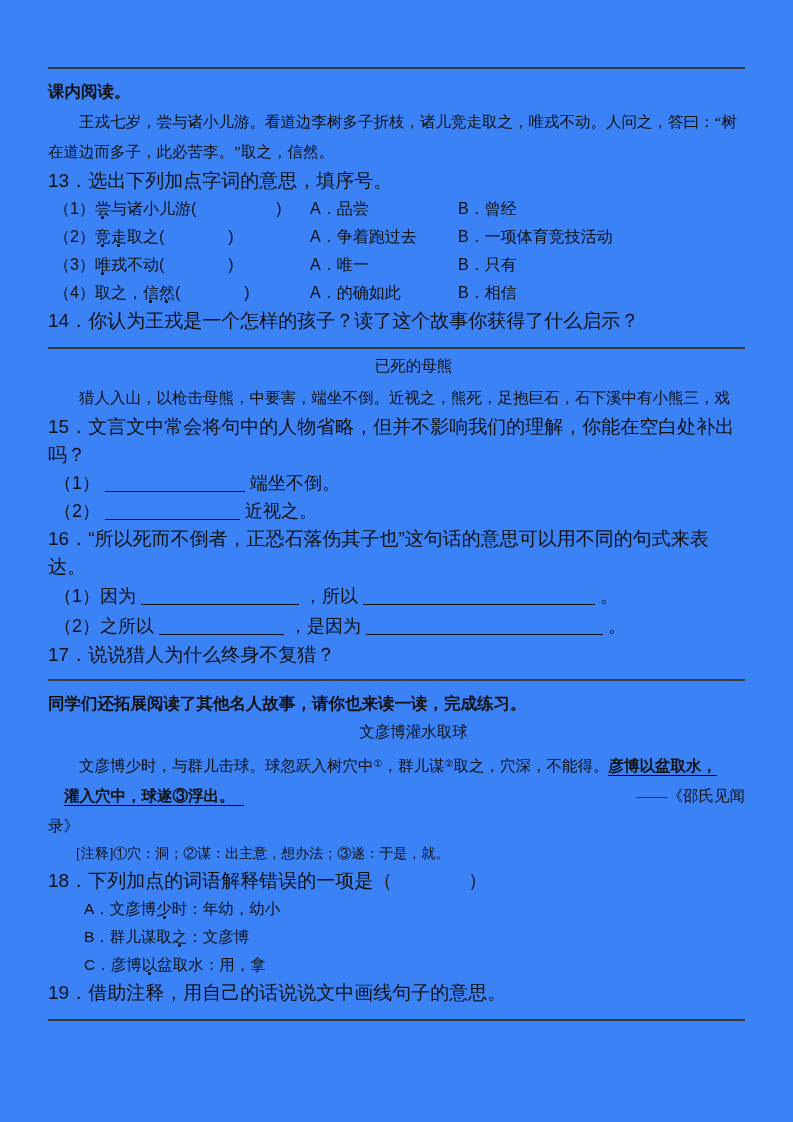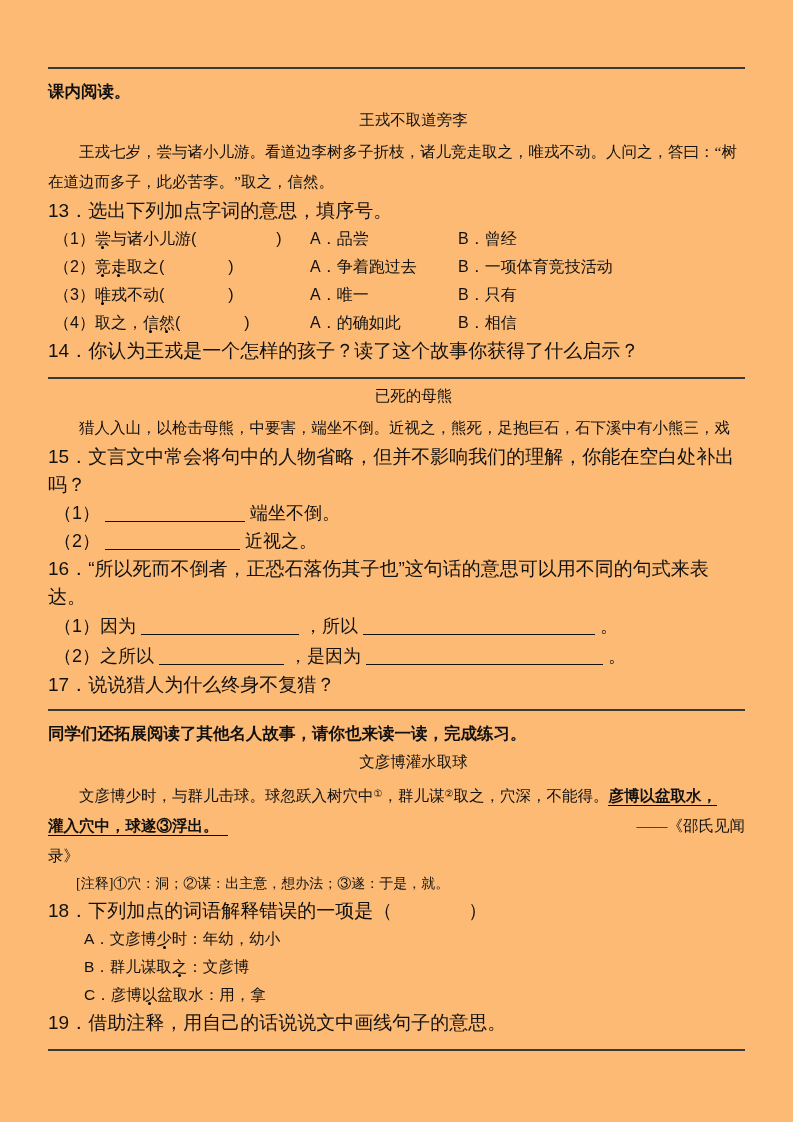--- a/index.html
+++ b/index.html
@@ -1,17 +1,17 @@
 <!DOCTYPE html>
 <html><head>
 <meta charset="utf-8">
 <style>
   html,body{margin:0;padding:0;background:#ffffff;}
   .page{
-    width:793px;height:1122px;overflow:hidden;background:#fdba74;
+    width:793px;height:1122px;overflow:hidden;background:#3b82f6;
     color:#111;font-family:"Liberation Sans",sans-serif;
     box-sizing:border-box;
   }
   .content{padding:0 48px;}
   .rule{border-top:2px solid #3a3a3a;height:0;}
   .rule-top{margin-top:67px;}
   .rule-2{margin-top:12px;}
   .rule-3{margin-top:10px;}
   .rule-4{margin-top:12px;}
   .sec-heading{margin:10px 0 0;font-size:16.5px;line-height:24px;font-weight:bold;
@@ -27,39 +27,38 @@
   .oc2{width:148px;}
   .oc3{flex:1;}
   .subrow{font-size:18px;line-height:28px;padding-left:6px;}
   .subrow30{line-height:30px;}
   .blank{display:inline-block;border-bottom:1px solid #111;height:12px;margin:0 5px;vertical-align:-3px;}
   .w140{width:140px;}.w135{width:135px;}
   .w158{width:158px;}.w232{width:232px;}
   .w125{width:125px;}.w237{width:237px;}
   .q18opt{padding-left:36px;line-height:28px;font-size:15.5px;}
   .notes{font-size:14px;line-height:26px;padding-left:28px;}
-  .p3line2{display:flex;justify-content:space-between;}
+  .p3line2{display:flex;justify-content:space-between;margin-left:16px;}
   .p3line2 .ul{padding-right:9px;}
   .sup{font-size:10px;vertical-align:4px;}
   .ul{border-bottom:1px solid #000;padding-bottom:1px;font-weight:bold;}
   .em-dot{position:relative;}
   .em-dot::after{content:"";position:absolute;left:50%;margin-left:-1.5px;bottom:-2px;
     width:3px;height:3px;border-radius:50%;background:#000;}
 </style>
 </head>
 <body>
 
 <div class="page">
   <div class="content">
 
     <div class="rule rule-top"></div>
 
     <section>
       <h2 class="sec-heading">课内阅读。</h2>
-      <div class="center-title serif">王戎不取道旁李</div>
       <div class="passage serif">
         <div class="p-line ind">王戎七岁，尝与诸小儿游。看道边李树多子折枝，诸儿竞走取之，唯戎不动。人问之，答曰：“树</div>
         <div class="p-line">在道边而多子，此必苦李。”取之，信然。</div>
       </div>
       <div class="q">13．选出下列加点字词的意思，填序号。</div>
 
       <div class="optrow">
         <div class="oc1"><span>（1）</span><span><span class="em-dot">尝</span><span>与诸小儿游</span></span><span>(　　　　　)</span></div>
         <div class="oc2">A．品尝</div>
         <div class="oc3">B．曾经</div>

